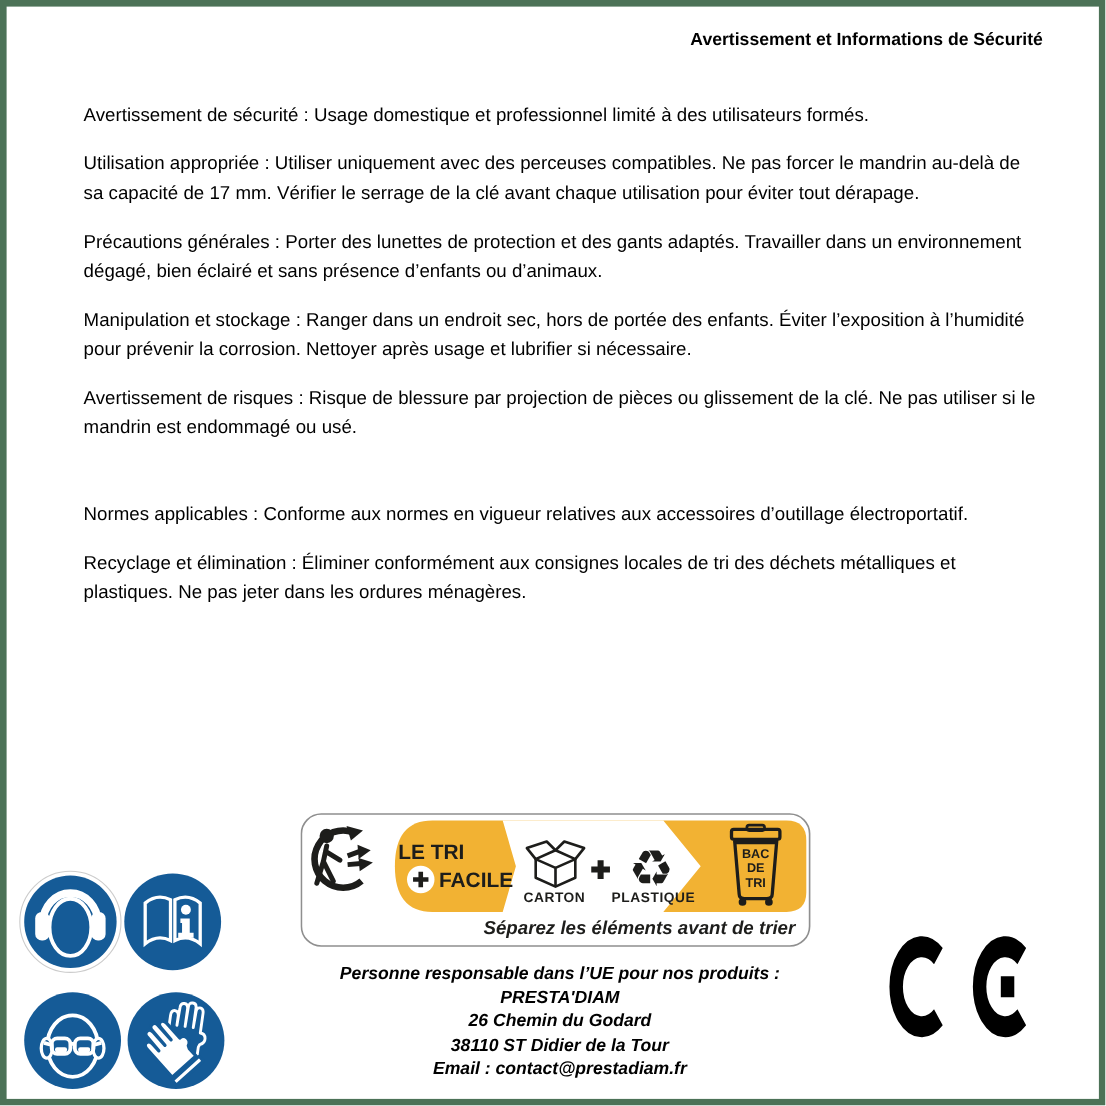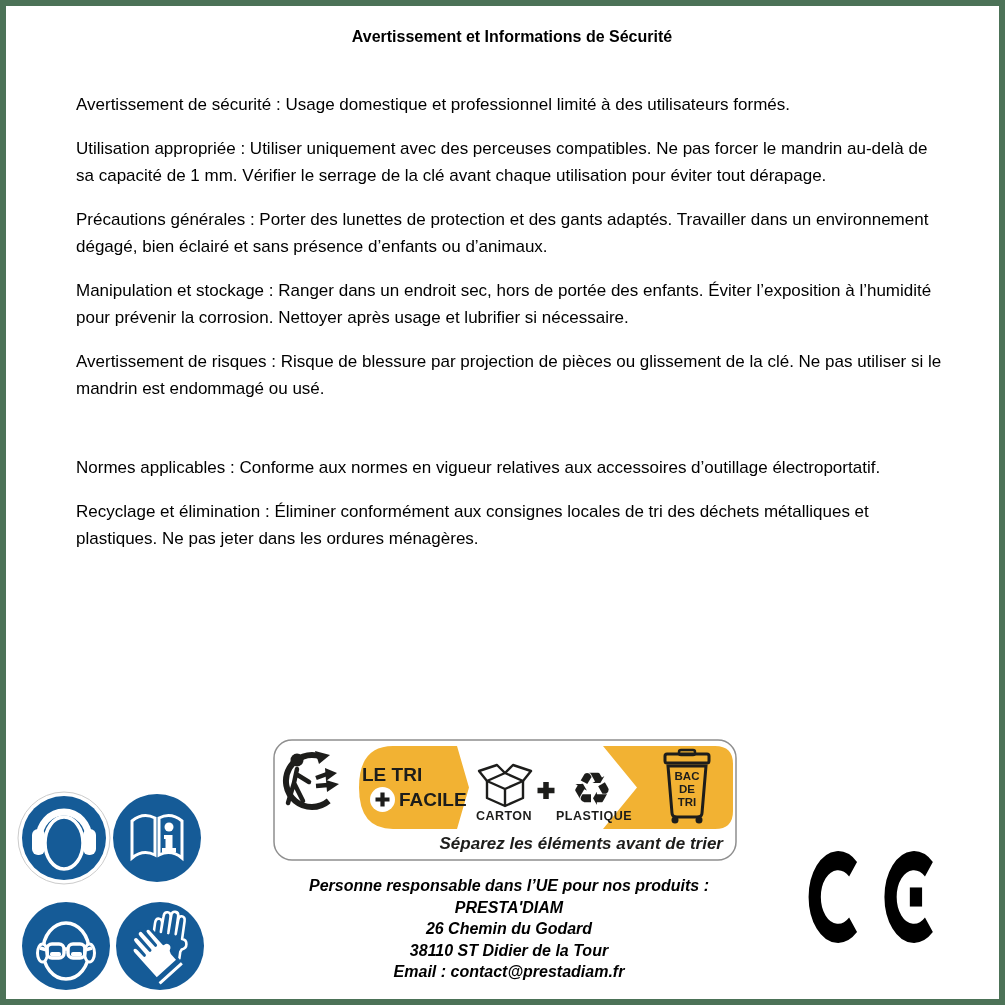--- a/index.html
+++ b/index.html
@@ -2,21 +2,21 @@
 <html><head>
 <meta charset="utf-8">
 <style>
   html,body{margin:0;padding:0;background:#fff;}
   .page{
     position:relative;width:1005px;height:1005px;box-sizing:border-box;
     border:6px solid #4C7257;background:#fff;overflow:hidden;
     font-family:"Liberation Sans",sans-serif;color:#000;
   }
   .text-block{position:absolute;left:70px;top:22px;width:872px;}
-  .doc-title{text-align:center;font-weight:bold;font-size:16px;margin:0 0 45px 0;}
+  .doc-title{text-align:right;font-weight:bold;font-size:16px;margin:0 0 45px 0;}
   .text-block p{font-size:17px;line-height:27px;margin:0 0 17px 0;}
   .text-block p.gap-before{margin-top:52px;}
 
   .fr-code{position:absolute;left:269px;top:740px;font-size:15px;font-weight:bold;}
   .info-tri{position:absolute;left:267px;top:733px;width:465px;height:123px;}
   .picto{position:absolute;}
   .ce{position:absolute;left:800px;top:841px;}
 
   .contact{
     position:absolute;left:250px;top:869px;width:506px;text-align:center;
@@ -32,21 +32,21 @@
   .t-recycle{font-family:"DejaVu Sans",sans-serif;font-size:46px;fill:#1d1d1b;}
 </style>
 </head>
 <body>
 
 <div class="page">
 
   <div class="text-block">
     <h1 class="doc-title">Avertissement et Informations de Sécurité</h1>
     <p>Avertissement de sécurité : Usage domestique et professionnel limité à des utilisateurs formés.</p>
-    <p>Utilisation appropriée : Utiliser uniquement avec des perceuses compatibles. Ne pas forcer le mandrin au-delà de sa capacité de 1 mm. Vérifier le serrage de la clé avant chaque utilisation pour éviter tout dérapage.</p>
+    <p>Utilisation appropriée : Utiliser uniquement avec des perceuses compatibles. Ne pas forcer le mandrin au-delà de sa capacité de 17 mm. Vérifier le serrage de la clé avant chaque utilisation pour éviter tout dérapage.</p>
     <p>Précautions générales : Porter des lunettes de protection et des gants adaptés. Travailler dans un environnement dégagé, bien éclairé et sans présence d’enfants ou d’animaux.</p>
     <p>Manipulation et stockage : Ranger dans un endroit sec, hors de portée des enfants. Éviter l’exposition à l’humidité pour prévenir la corrosion. Nettoyer après usage et lubrifier si nécessaire.</p>
     <p>Avertissement de risques : Risque de blessure par projection de pièces ou glissement de la clé. Ne pas utiliser si le mandrin est endommagé ou usé.</p>
     <p class="gap-before">Normes applicables : Conforme aux normes en vigueur relatives aux accessoires d’outillage électroportatif.</p>
     <p>Recyclage et élimination : Éliminer conformément aux consignes locales de tri des déchets métalliques et plastiques. Ne pas jeter dans les ordures ménagères.</p>
   </div>
 
   <svg class="picto" style="left:10px;top:784px" width="96" height="96" viewBox="0 0 96 96">
     <circle cx="48" cy="48" r="46" fill="#fff" stroke="#cccccc" stroke-width="1"></circle>
     <circle cx="48" cy="48" r="42" fill="#155B97"></circle>

